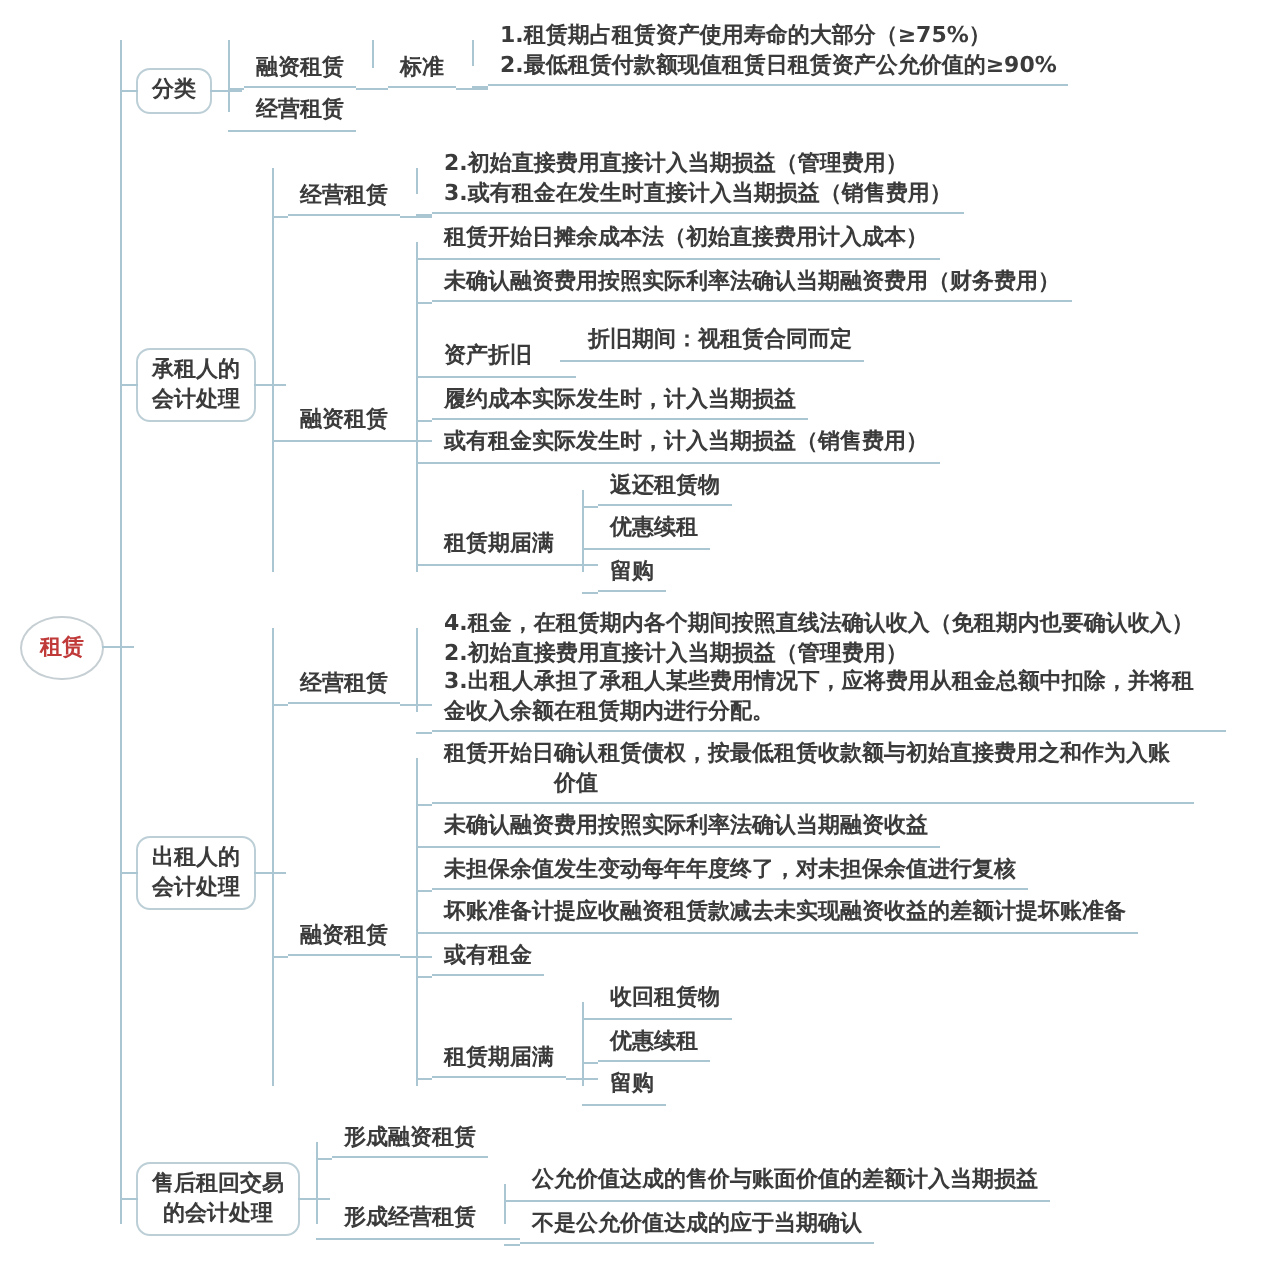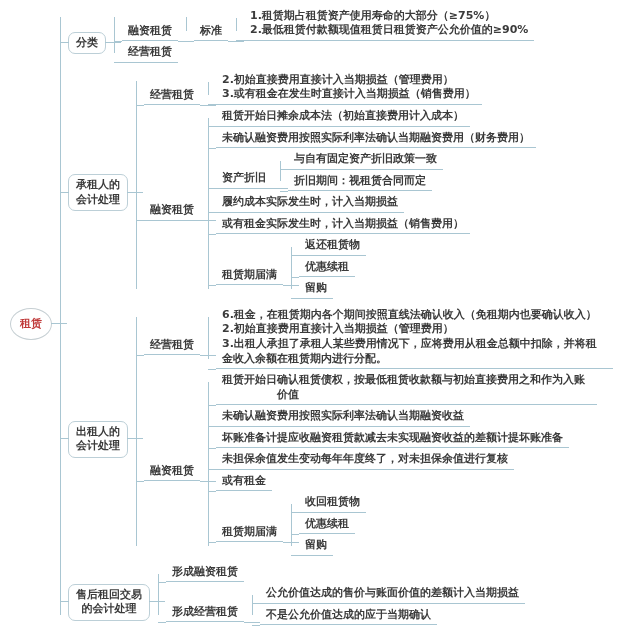--- a/index.html
+++ b/index.html
@@ -128,23 +128,20 @@
               <div class="node">
                 <div class="row">
                   <span class="t1">未确认融资费用</span>
                   <span class="t2">按照实际利率法确认当期融资费用（财务费用）</span>
                 </div>
               </div>
               <div class="node has-kids">
                 <div class="lbl">资产折旧</div>
                 <div class="kids">
                   <div class="node">
-                    <div class="lbl">与自有固定资产折旧政策一致</div>
-                  </div>
-                  <div class="node">
                     <div class="lbl">折旧期间：视租赁合同而定</div>
                   </div>
                 </div>
               </div>
               <div class="node">
                 <div class="row">
                   <span class="t1">履约成本</span>
                   <span class="t2">实际发生时，计入当期损益</span>
                 </div>
               </div>
@@ -176,21 +173,21 @@
       <div class="node has-kids">
         <div class="box">
           <span class="w4">出租人的会计处理</span>
         </div>
         <div class="kids">
           <div class="node has-kids">
             <div class="lbl">经营租赁</div>
             <div class="kids">
               <div class="node">
                 <div class="block">
-                  <div>6.租金，在租赁期内各个期间按照直线法确认收入（免租期内也要确认收入）</div>
+                  <div>4.租金，在租赁期内各个期间按照直线法确认收入（免租期内也要确认收入）</div>
                   <div>2.初始直接费用直接计入当期损益（管理费用）</div>
                   <div>3.出租人承担了承租人某些费用情况下，应将费用从租金总额中扣除，并将租金收入余额在租赁期内进行分配。</div>
                 </div>
               </div>
             </div>
           </div>
           <div class="node has-kids">
             <div class="lbl">融资租赁</div>
             <div class="kids">
               <div class="node">
@@ -200,28 +197,28 @@
                 </div>
               </div>
               <div class="node">
                 <div class="row">
                   <span class="t1">未确认融资费用</span>
                   <span class="t2">按照实际利率法确认当期融资收益</span>
                 </div>
               </div>
               <div class="node">
                 <div class="row">
+                  <span class="t1">未担保余值发生变动</span>
+                  <span class="t2">每年年度终了，对未担保余值进行复核</span>
+                </div>
+              </div>
+              <div class="node">
+                <div class="row">
                   <span class="t1">坏账准备计提</span>
                   <span class="t2">应收融资租赁款减去未实现融资收益的差额计提坏账准备</span>
-                </div>
-              </div>
-              <div class="node">
-                <div class="row">
-                  <span class="t1">未担保余值发生变动</span>
-                  <span class="t2">每年年度终了，对未担保余值进行复核</span>
                 </div>
               </div>
               <div class="node">
                 <div class="row">
                   <span class="t1">或有租金</span>
                 </div>
               </div>
               <div class="node has-kids">
                 <div class="lbl">租赁期届满</div>
                 <div class="kids">

